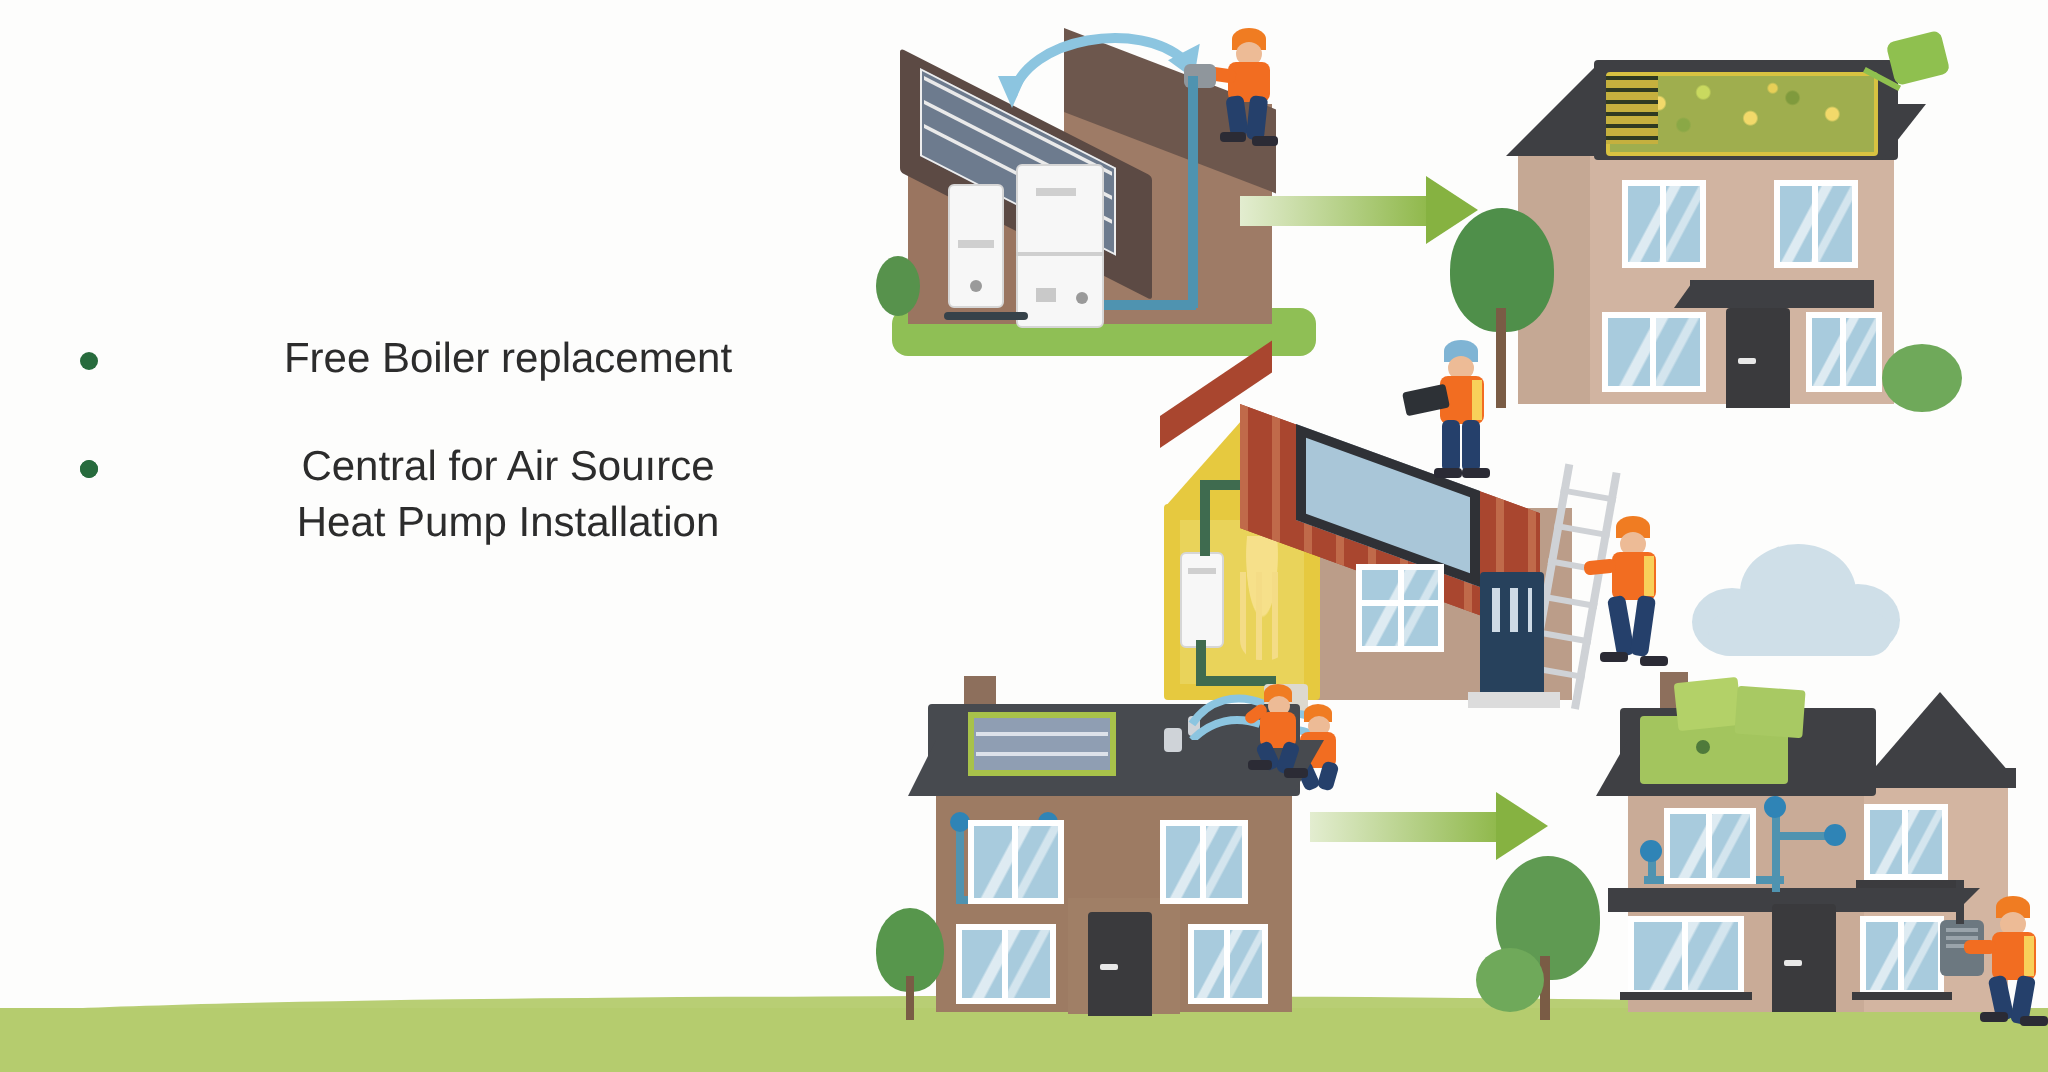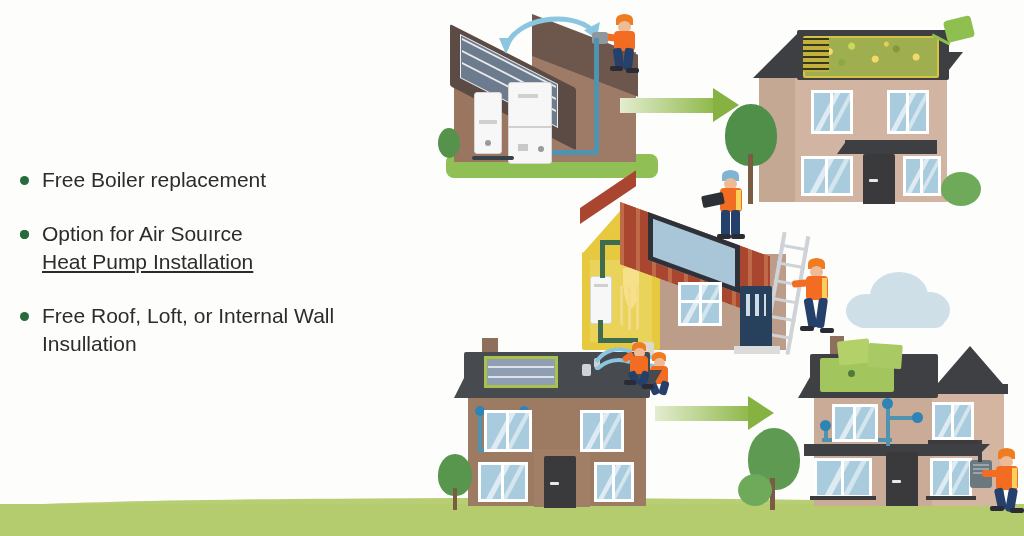--- a/index.html
+++ b/index.html
@@ -41,42 +41,43 @@
     left: 48px;
     top: 48px;
     font-size: 38px;
     font-weight: bold;
     color: #1d5c31;
     letter-spacing: -0.2px;
     white-space: nowrap;
   }
   .bullets {
     position: absolute;
-    left: 16px;
+    left: 36px;
     top: 166px;
     width: 410px;
+    text-align: center;
   }
   .bullet {
     position: relative;
     padding-left: 26px;
     color: #2c2c2c;
     font-size: 21px;
     line-height: 28px;
     margin-bottom: 26px;
   }
   .bullet .dot {
     position: absolute;
     left: 4px;
     top: 10px;
     width: 9px;
     height: 9px;
     border-radius: 50%;
     background: #276b3d;
   }
-  .bullet .line2 { display: block; text-decoration: underline; }
+  .bullet .line2 { display: block; }
 
   
   .scene { position: absolute; }
 
   
   .wall      { position: absolute; }
   .roof      { position: absolute; }
   .win       { position: absolute; background: #a8cbdd; border: 3px solid #ffffff; box-sizing: border-box; }
   .win:after { content:""; position:absolute; left:0; top:0; right:0; bottom:0;
                background: linear-gradient(118deg, transparent 36%, rgba(255,255,255,.62) 38%, rgba(255,255,255,.62) 46%, transparent 48%,
@@ -136,26 +137,22 @@
   <div class="bullets">
     <div class="bullet">
       <span class="dot"></span>
       <span>Free Boiler replacement</span>
     </div>
     <div class="bullet">
       <span class="dot"></span>
     </div>
     <div class="bullet">
       <span class="dot"></span>
-      <span>Option for Air Souırce</span>
+      <span>Central for Air Souırce</span>
       <span class="line2">Heat Pump Installation</span>
-    </div>
-    <div class="bullet">
-      <span class="dot"></span>
-      <span>Free Roof, Loft, or Internal Wall Insullation</span>
     </div>
   </div>
 
   <div class="ground-hump"></div>
   <div class="ground"></div>
 
   <div class="scene" style="left:446px; top:8px; width:220px; height:180px;">
 
     <div style="position:absolute;left:0;top:146px;width:212px;height:24px;background:#8fbf55;
                 border-radius:8px; transform:skewX(-0deg);"></div>

